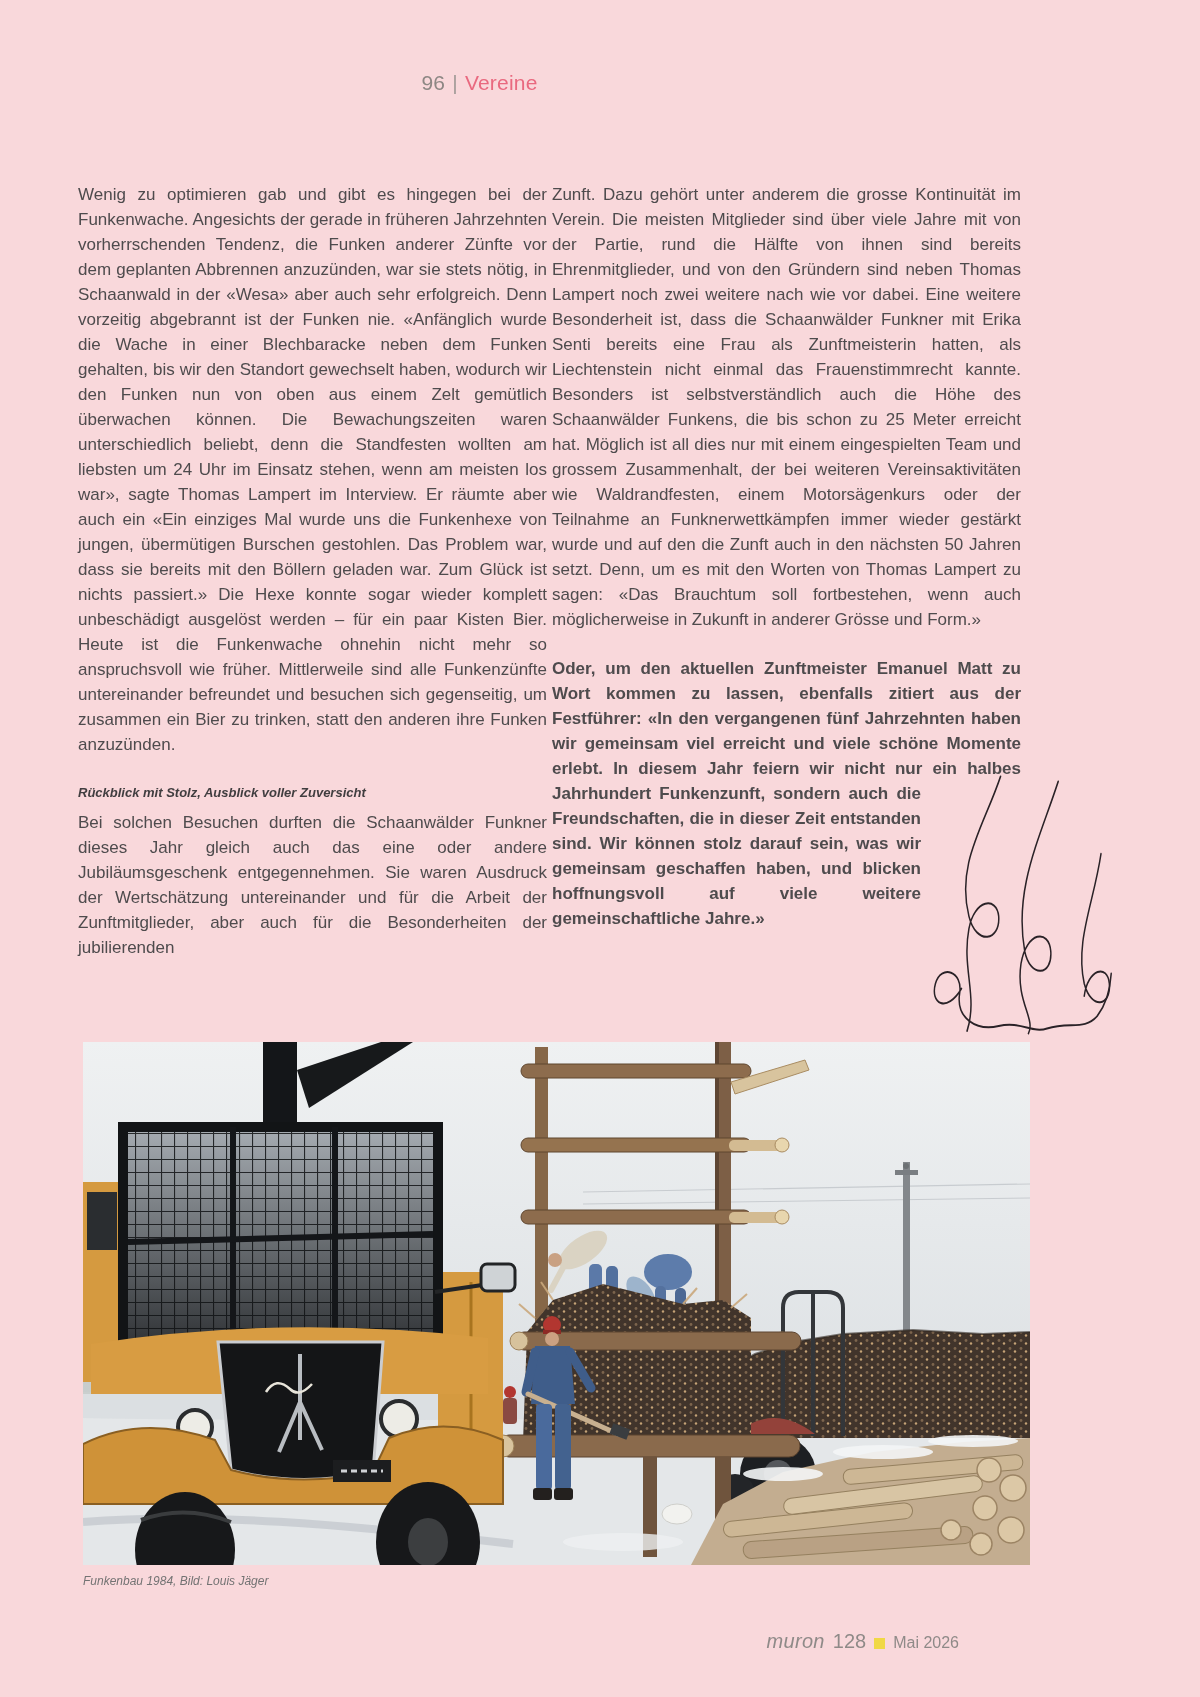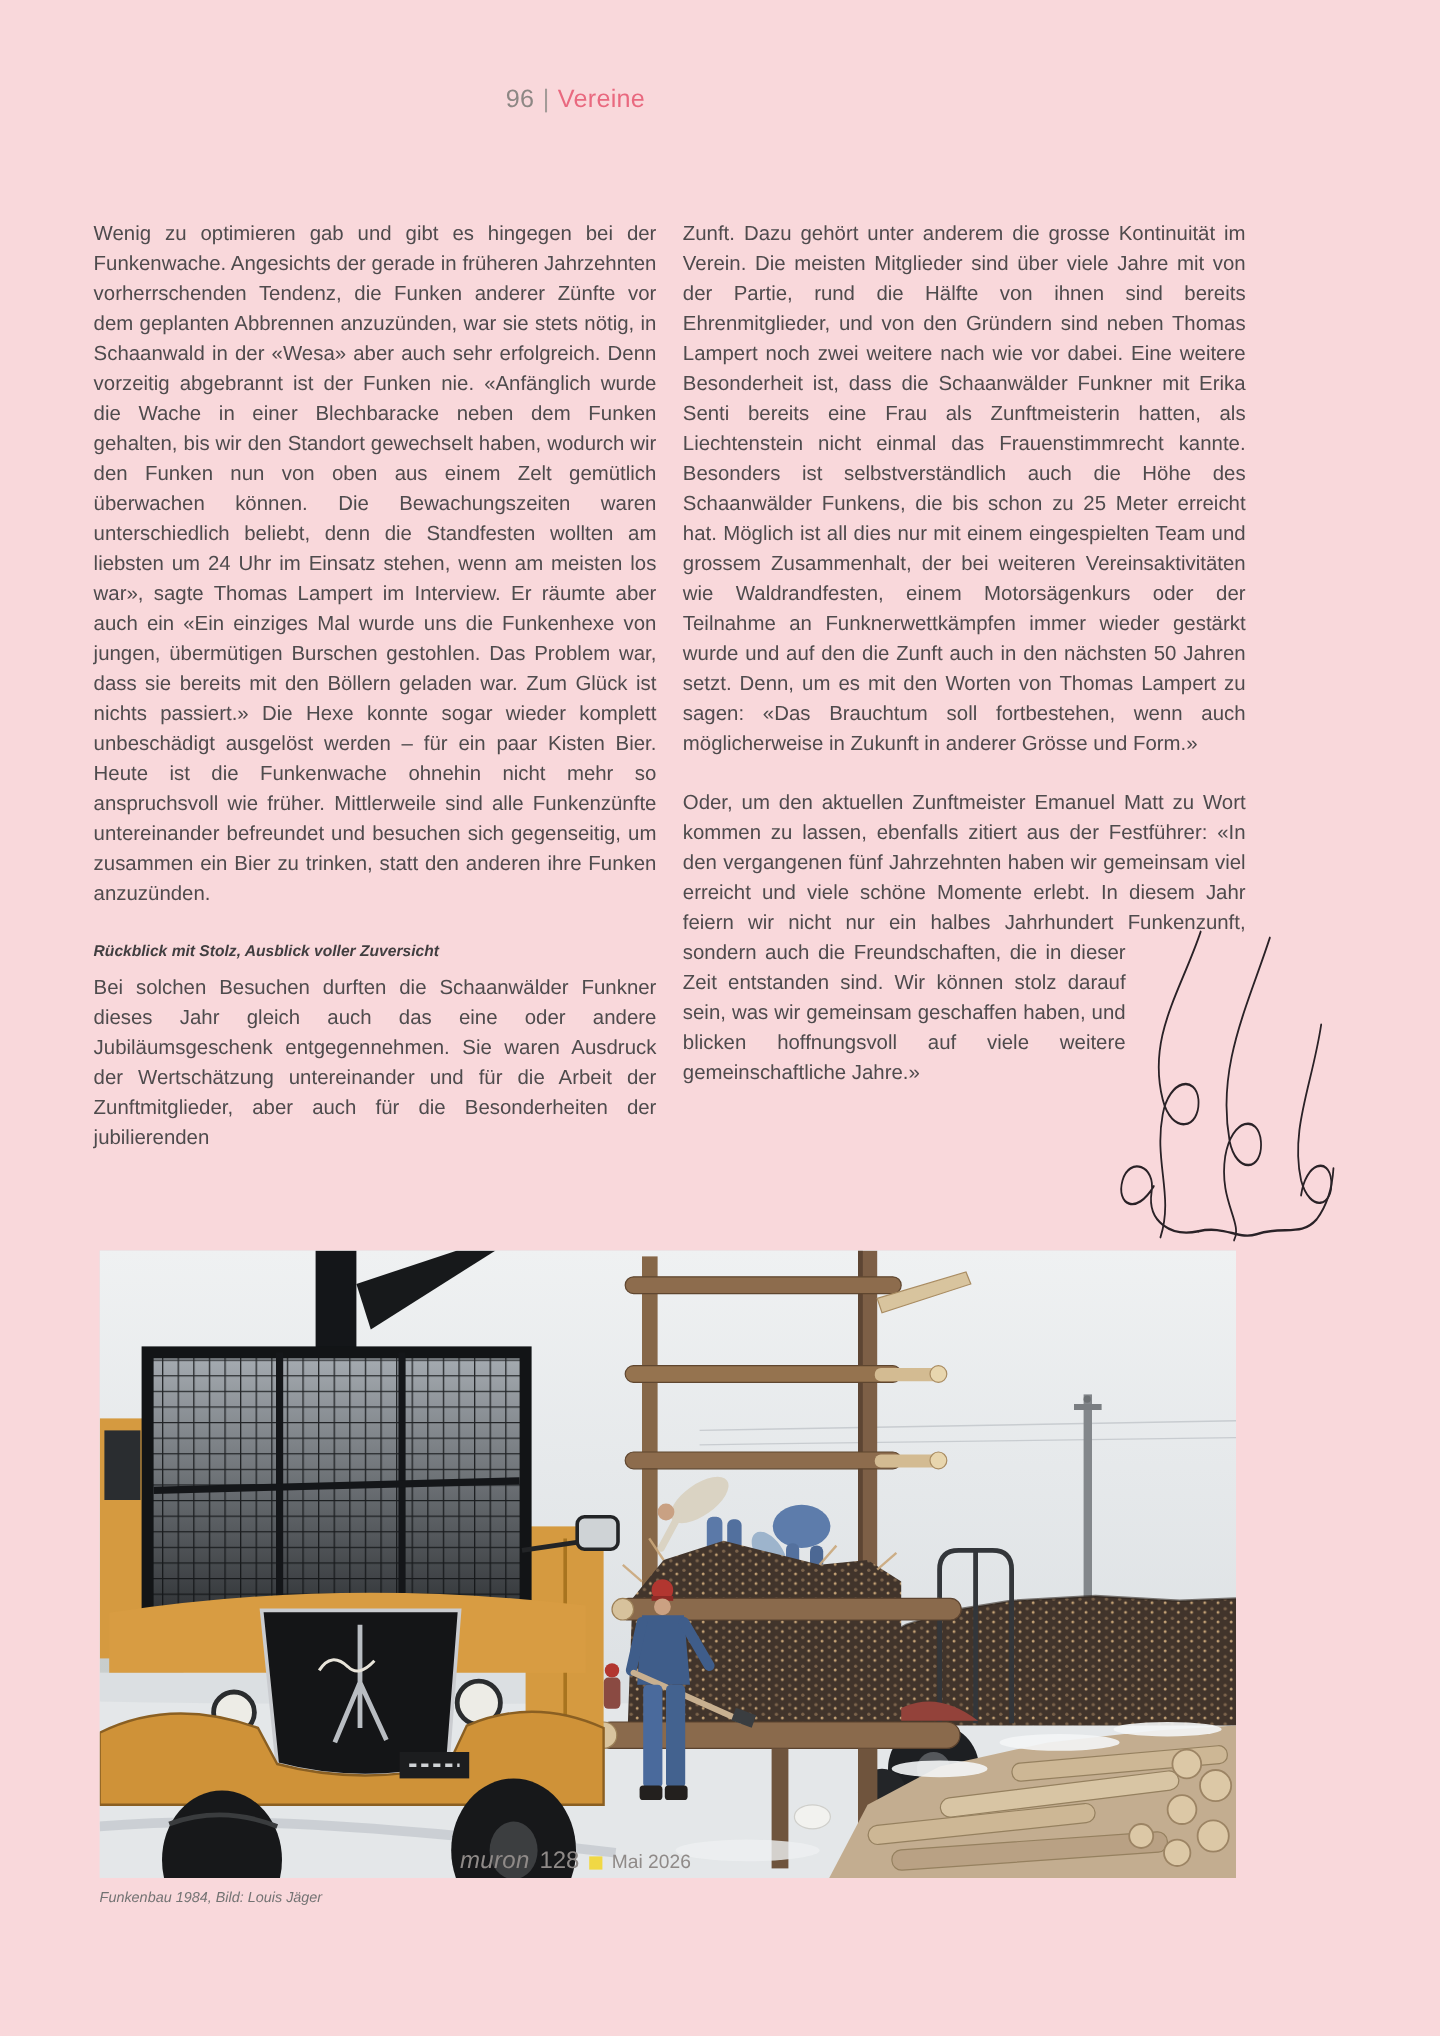--- a/index.html
+++ b/index.html
@@ -18,32 +18,32 @@
     position:absolute;top:71px;left:0;width:100%;
     text-align:center;font-size:21px;letter-spacing:.2px;
   }
   .header .pagenum{color:#8d8784;}
   .header .divider{color:#a39b98;margin:0 7px;font-weight:300;}
   .header .section{color:#e9697f;}
 
   
   .columns{
     position:absolute;left:78px;top:182px;width:960px;
-    display:flex;gap:22px;
+    display:flex;gap:5px;
   }
   .col{width:469px;}
   .body-text{
     font-size:17px;line-height:25px;text-align:justify;
     color:#4e4b4d;margin:0;hyphens:none;
   }
   .subheading{
     font-size:13px;line-height:25px;font-weight:700;font-style:italic;
     color:#413e40;margin:23px 0 5px 0;
   }
-  .para-gap{margin-top:24px;}
+  .para-gap{margin-top:24px;font-weight:bold;}
   .flame-spacer{
     float:right;width:100px;height:252px;
     shape-outside:inset(126px 0 0 0);
   }
 
   
   .flame-art{
     position:absolute;left:928px;top:774px;width:186px;height:262px;
     pointer-events:none;
   }
@@ -54,22 +54,22 @@
     overflow:hidden;background:#e4e7e9;
   }
   .photo svg{display:block;width:947px;height:523px;}
   .caption{
     position:absolute;left:83px;top:1574px;width:900px;
     font-size:12px;font-style:italic;color:#737373;
   }
 
   
   .footer{
-    position:absolute;left:0;top:1540px;width:100%;
-    display:flex;justify-content:center;align-items:baseline;gap:8px;
+    position:absolute;left:0;top:1630px;width:100%;
+    display:flex;justify-content:flex-end;align-items:baseline;gap:8px;
     color:#8f8a88;font-size:16px;
   }
   .footer .magazine{font-style:italic;font-size:20px;letter-spacing:.3px;}
   .footer .issue{font-size:20px;}
   .footer .square{
     display:inline-block;width:11px;height:11px;background:#f0d845;
     transform:translateY(1px);
   }
   .footer .date{font-size:16px;}
 </style>

